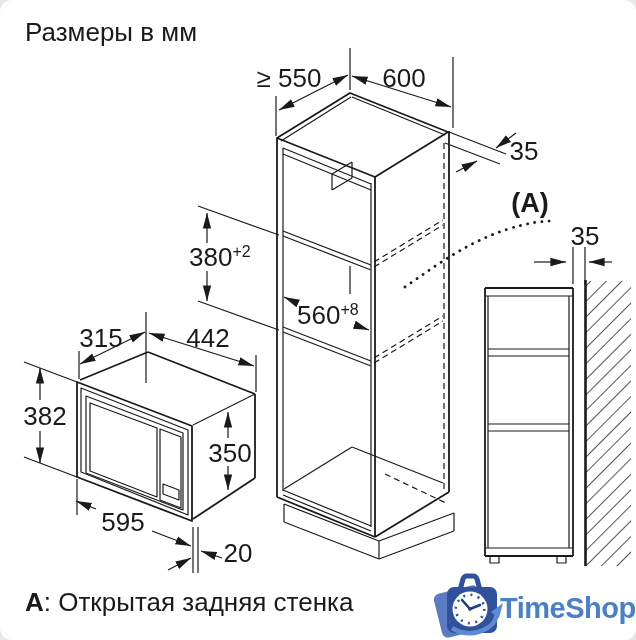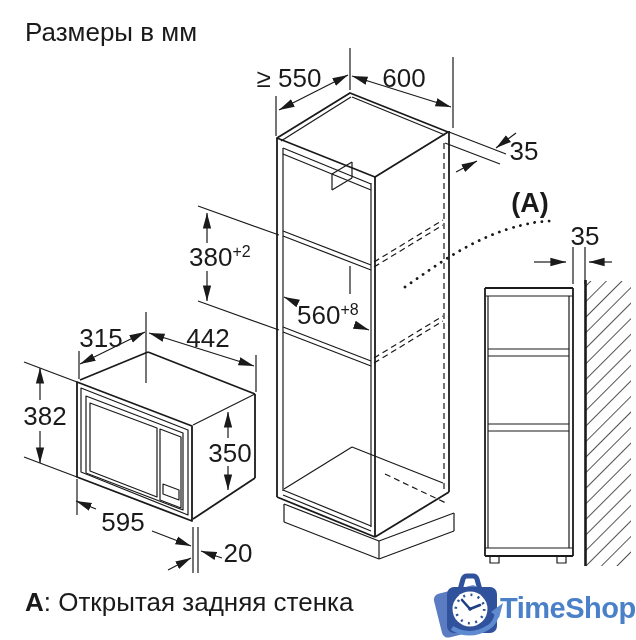--- a/index.html
+++ b/index.html
@@ -1,17 +1,17 @@
 <!DOCTYPE html>
 <html><head>
 <meta charset="utf-8">
 <style>
   html,body{margin:0;padding:0;background:#e8e8e8;}
   #stage{position:relative;width:636px;height:640px;background:#ffffff;overflow:hidden;
-         font-family:"Liberation Sans", sans-serif;}
+         font-family:"Liberation Sans", sans-serif;border-radius:12px;}
   svg{position:absolute;left:0;top:0;}
   .ln{stroke:#1a1a1a;fill:none;stroke-width:1.8;stroke-linejoin:round;}
   .th{stroke:#1a1a1a;fill:none;stroke-width:1.2;stroke-linejoin:round;}
   .dash{stroke:#1a1a1a;fill:none;stroke-width:1.2;stroke-dasharray:6 4;}
   .dim{stroke:#1a1a1a;fill:none;stroke-width:1.2;}
   .dotted{stroke:#1a1a1a;fill:none;stroke-width:2.8;stroke-linecap:round;stroke-dasharray:0.1 7.2;}
   .wall{stroke:#1a1a1a;fill:none;stroke-width:2.6;}
   text{fill:#1a1a1a;font-family:"Liberation Sans", sans-serif;}
   .dimtxt{font-size:26px;}
   .sup{font-size:16px;}

